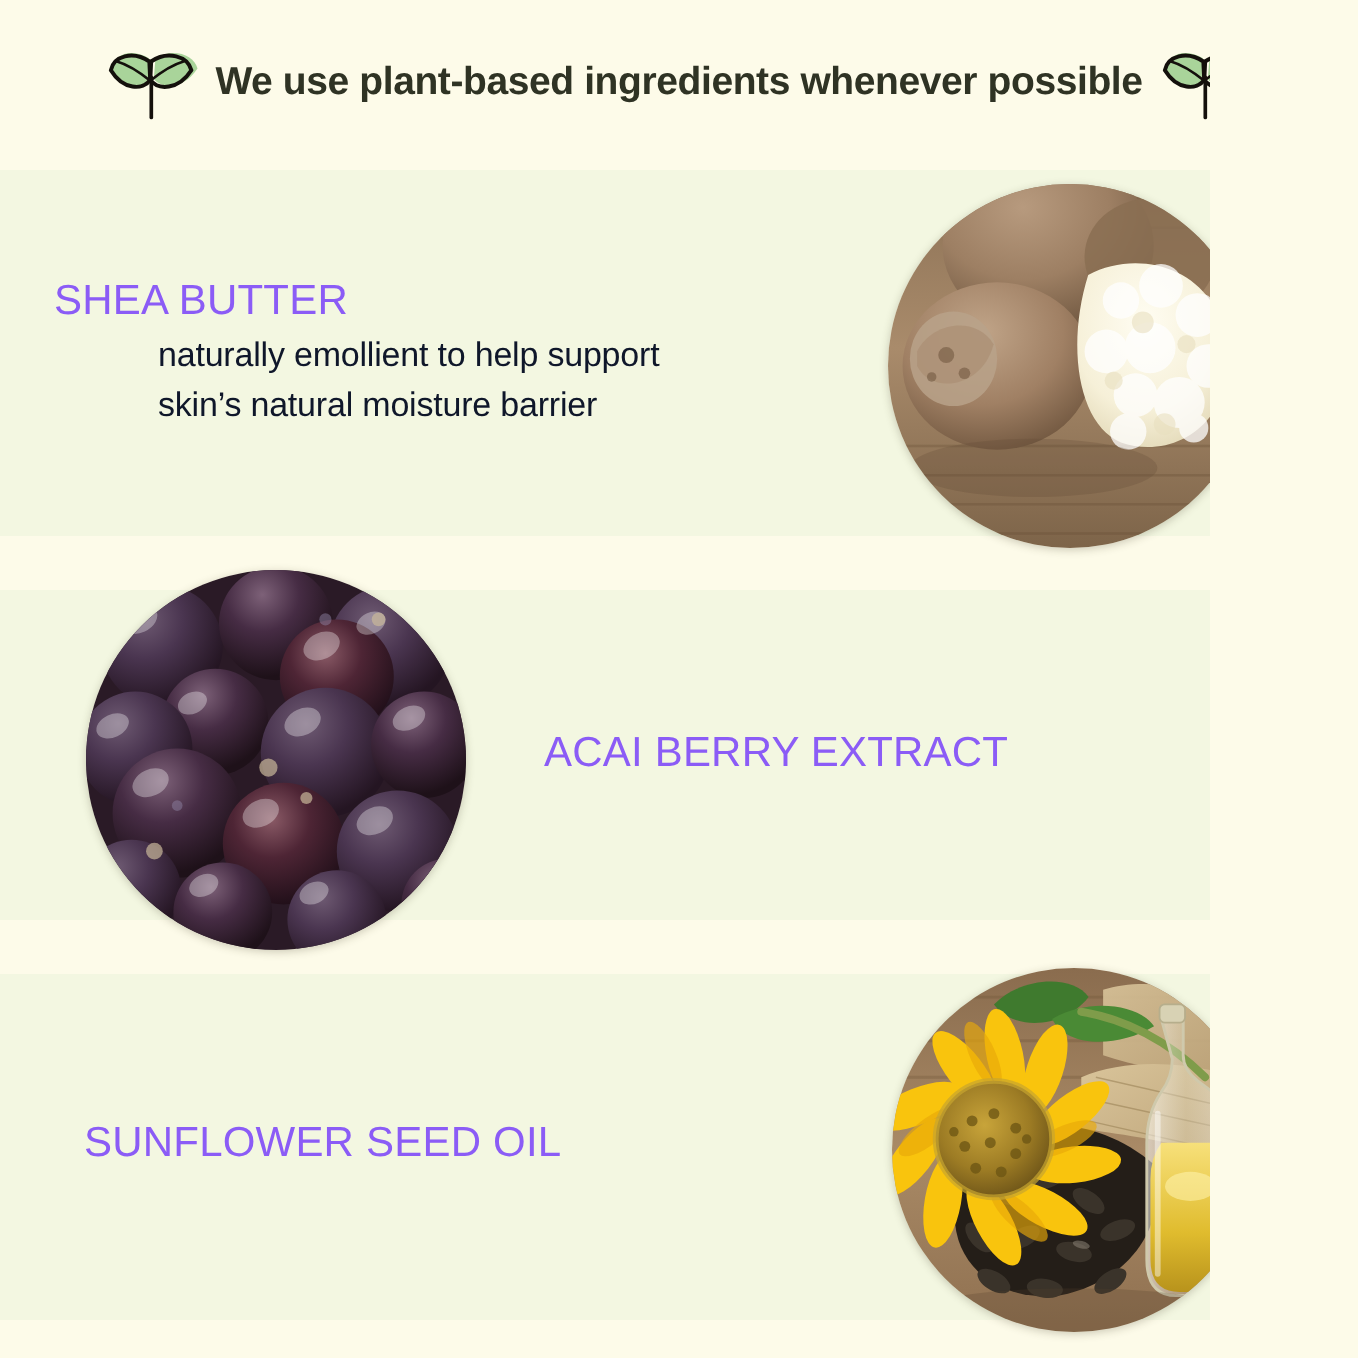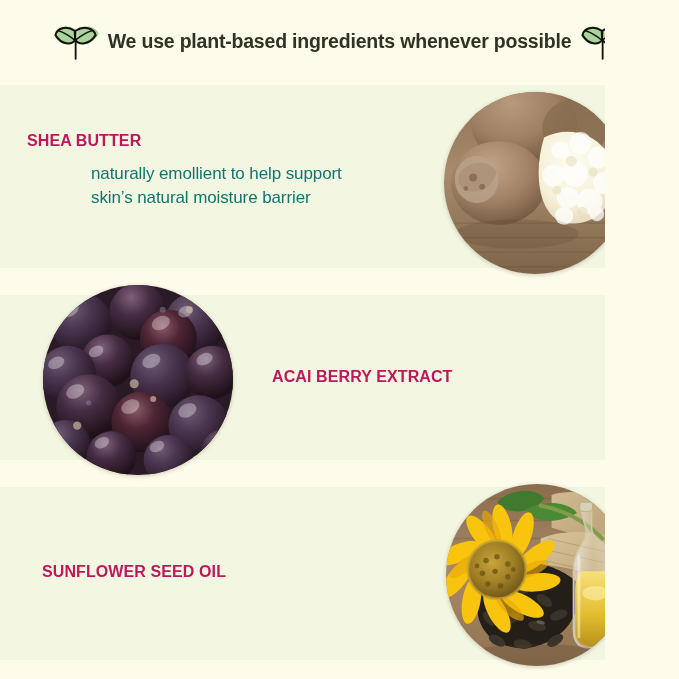--- a/index.html
+++ b/index.html
@@ -77,32 +77,32 @@
   .row-sunflower .text-block {
     padding-left: 27px;
     width: 430px;
   }
   .row-acai .text-block {
     padding-left: 272px;
     width: 679px;
   }
 
   .ingredient-name {
-    font-size: 16px;
-    font-weight: bold;
-    color: #be185d;
+    font-size: 21px;
+    font-weight: normal;
+    color: #8b5cf6;
     letter-spacing: 0.1px;
     margin: 0 0 3px 0;
     line-height: 1.2;
   }
   .ingredient-desc {
     font-size: 17px;
-    color: #0f766e;
+    color: #0f172a;
     line-height: 1.42;
-    margin: 12px;
+    margin: 0;
     padding-left: 52px;
     white-space: pre-line;
     letter-spacing: -0.1px;
   }
   .row-acai .ingredient-desc { padding-left: 37px; }
 
   
   .photo {
     position: absolute;
     border-radius: 50%;

